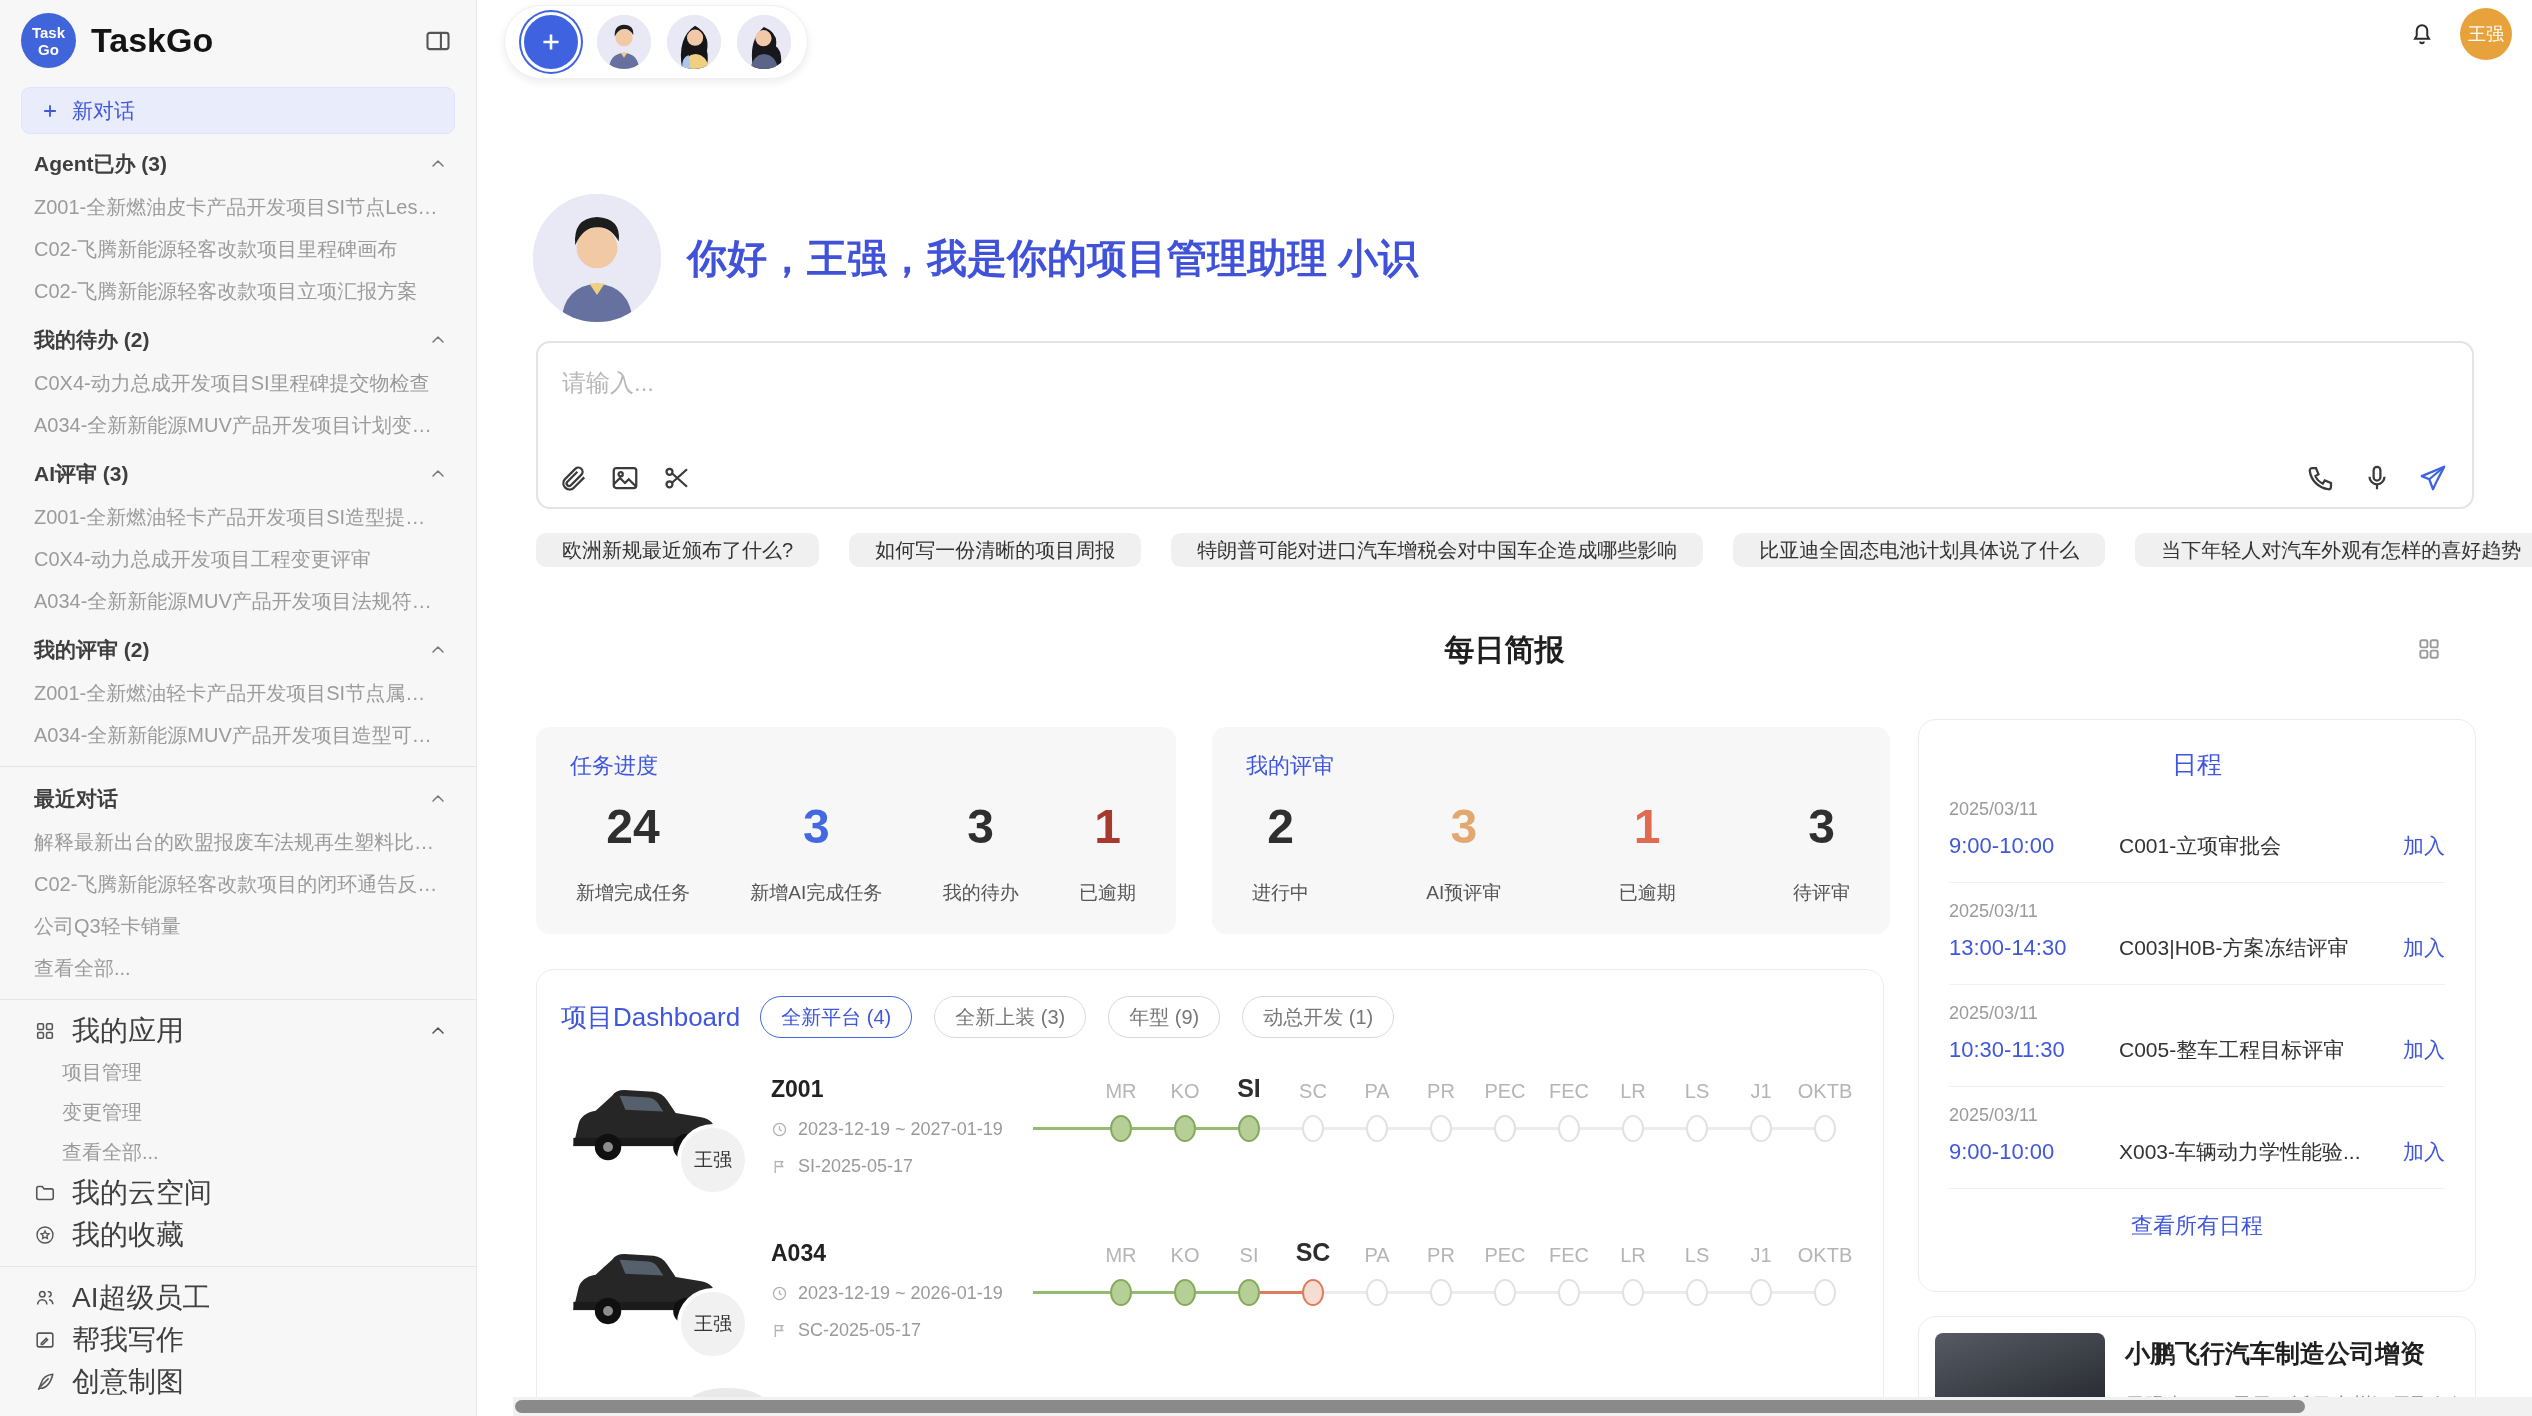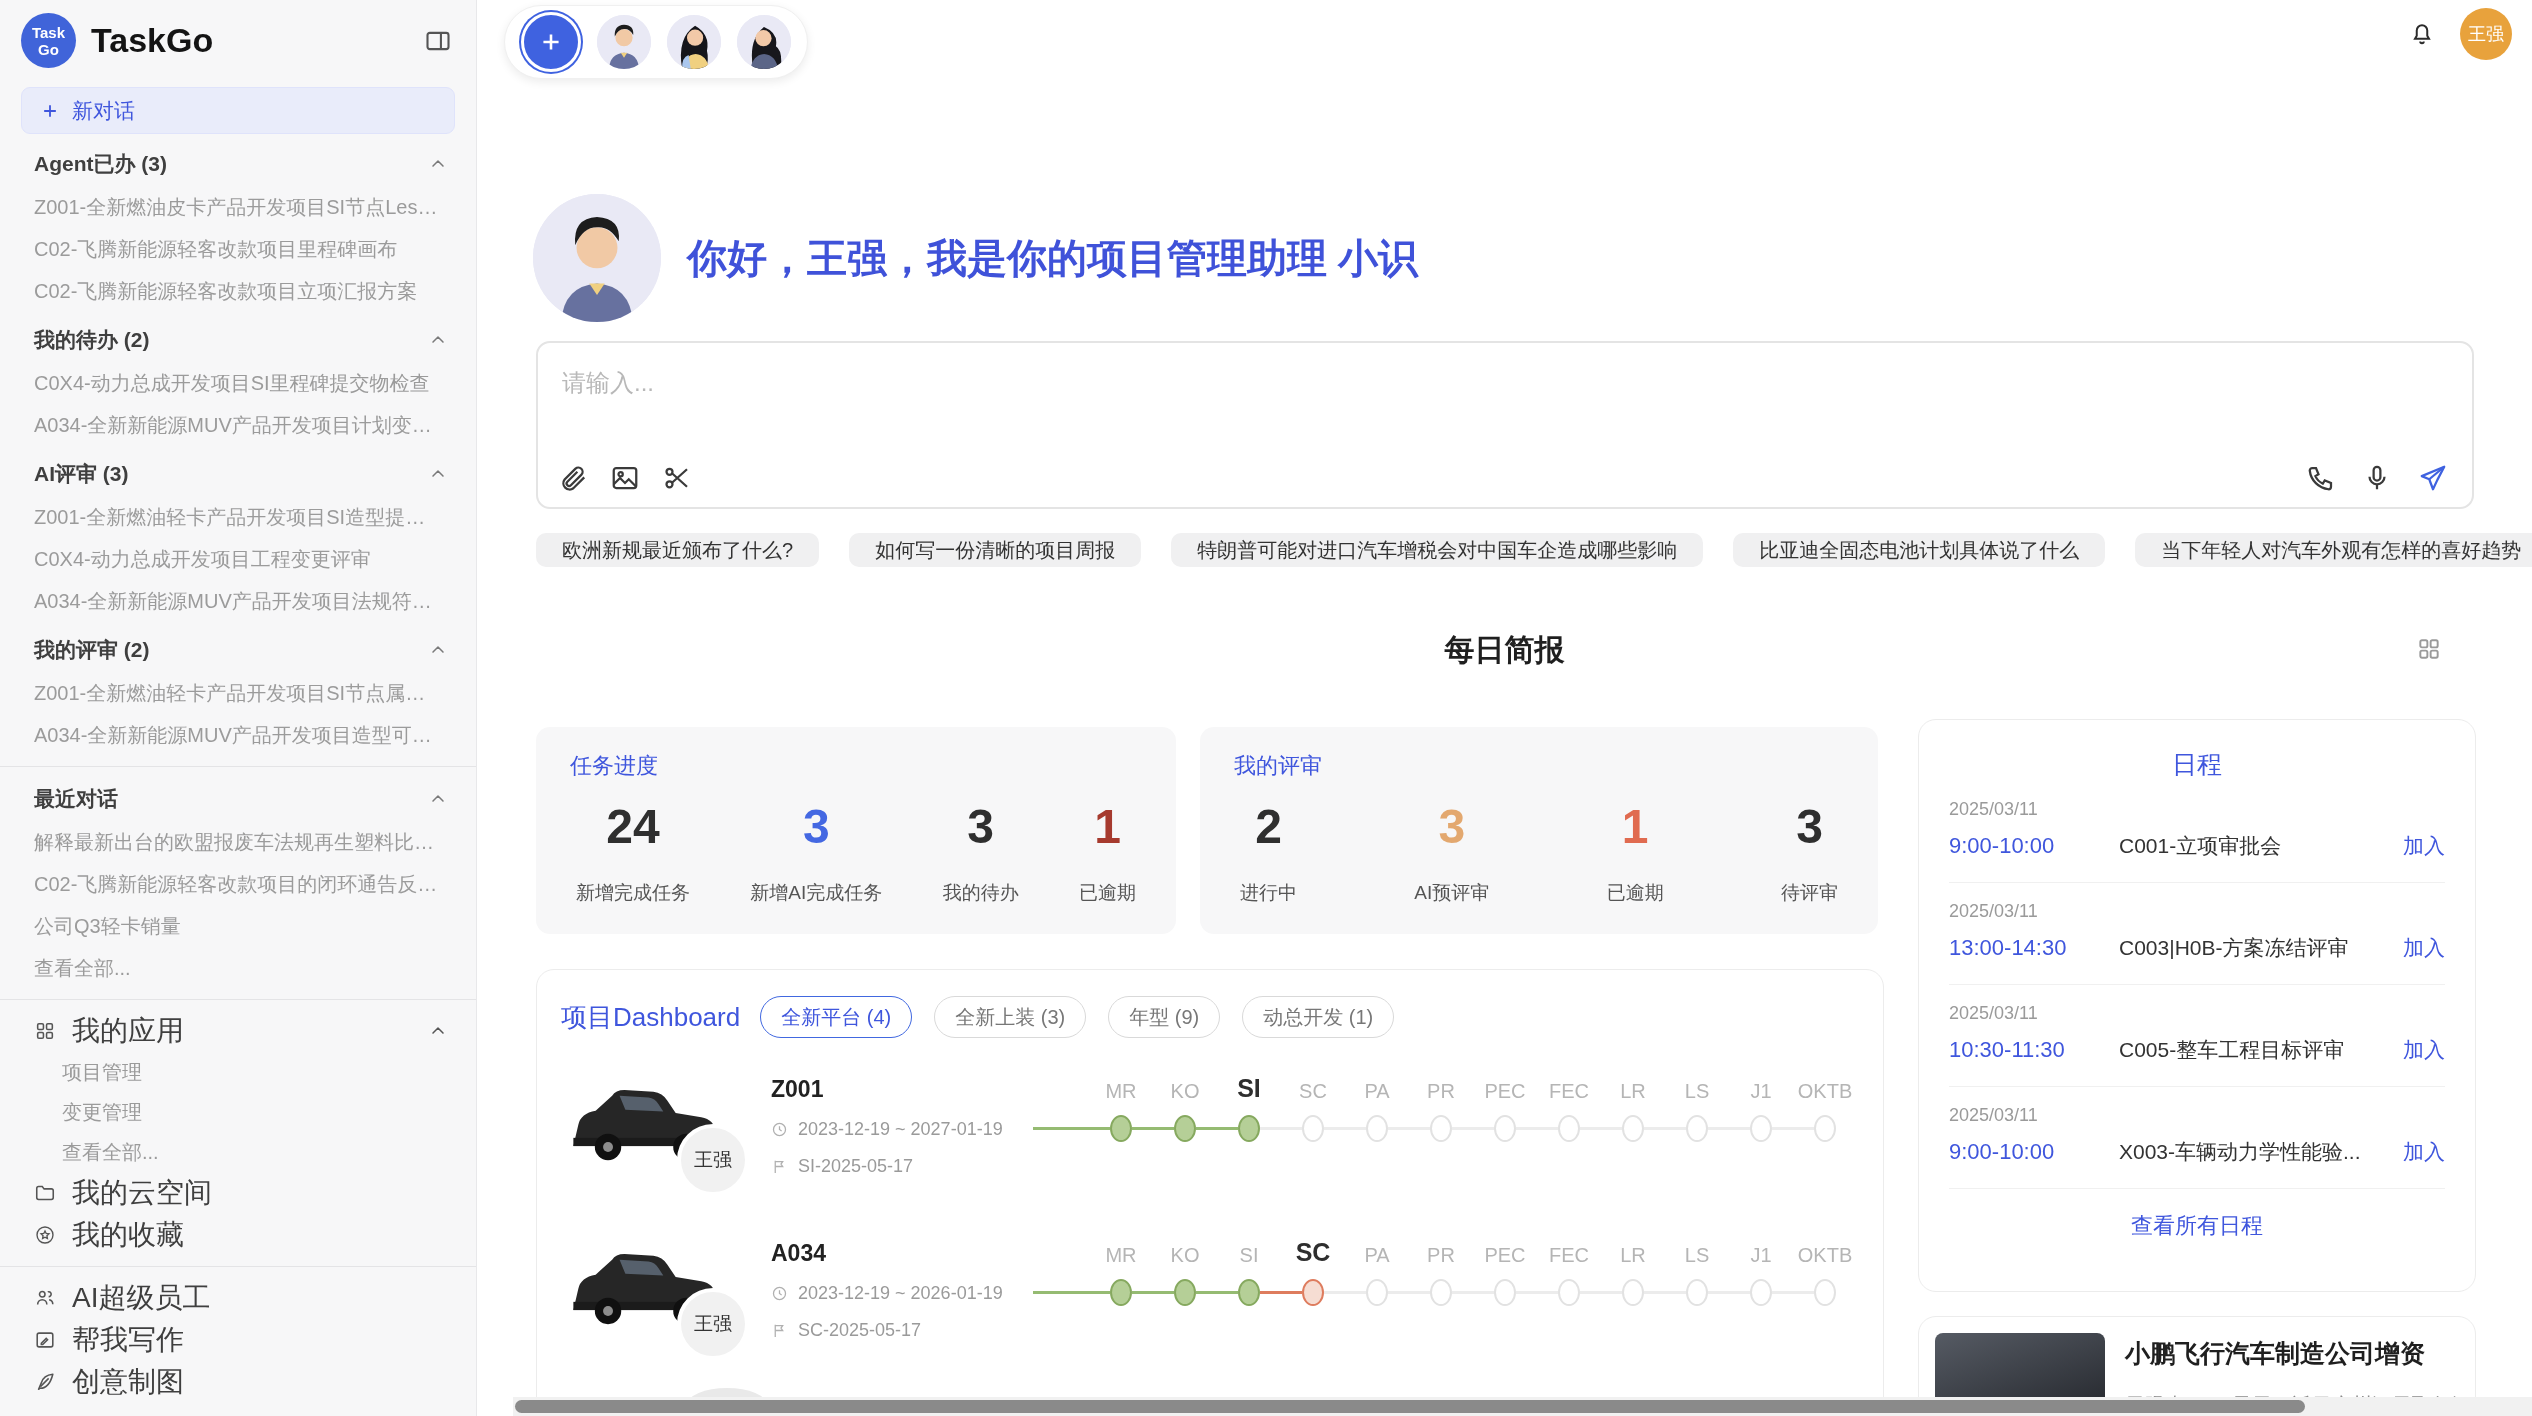--- a/index.html
+++ b/index.html
@@ -62,21 +62,21 @@
   .composer .op.send{color:#3f62e0;}
 
   .chips{position:absolute;left:59px;top:533px;display:flex;gap:30px;}
   .chip{height:34px;display:flex;align-items:center;padding:0 26px;background:#f0f0f1;border-radius:10px;
         font-size:20px;color:#333;white-space:nowrap;cursor:pointer;}
 
   .briefing-head{position:absolute;left:0;right:0;top:630px;height:40px;}
   .briefing-head h2{margin:0;text-align:center;font-size:30px;color:#1f1f1f;}
   .briefing-grid{position:absolute;right:90px;top:6px;width:26px;height:26px;color:#9a9a9a;cursor:pointer;}
 
-  .stats{position:absolute;left:59px;top:727px;display:flex;gap:24px;}
+  .stats{position:absolute;left:59px;top:727px;display:flex;gap:36px;}
   .stat-card{background:#f7f7f8;border-radius:14px;height:207px;box-sizing:border-box;padding:24px 34px;}
   .stat-card.c1{width:640px;}
   .stat-card.c2{width:678px;}
   .stat-card h3{margin:0;font-size:22px;font-weight:normal;color:#3f56dd;}
   .stat-row{display:flex;justify-content:space-between;margin-top:18px;padding:0 6px;}
   .stat{display:flex;flex-direction:column;align-items:center;gap:26px;}
   .stat .num{font-size:48px;font-weight:bold;}
   .stat .lbl{font-size:19px;color:#555;}
 
   .dashboard{position:absolute;left:59px;top:969px;width:1348px;height:460px;border:1px solid #ececec;

